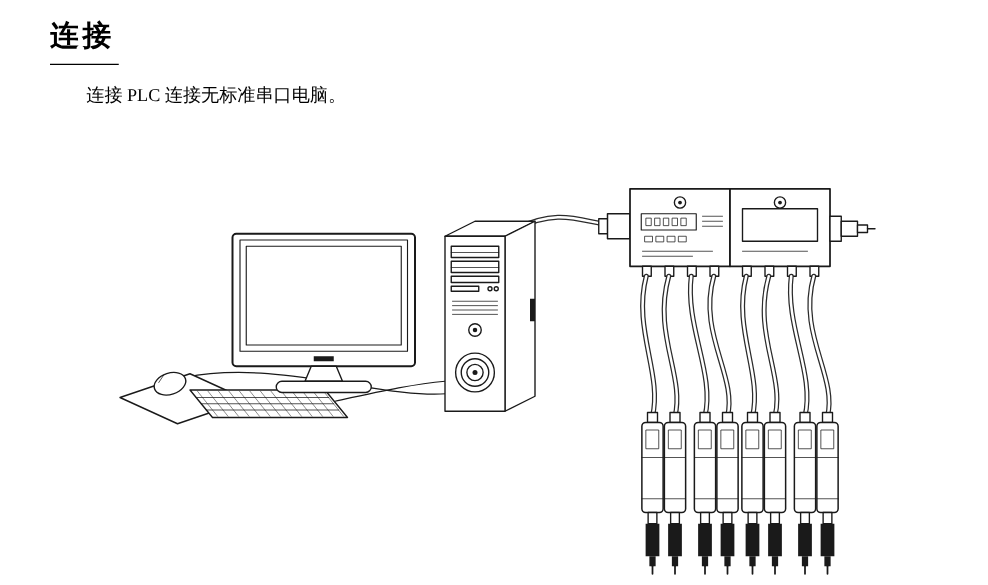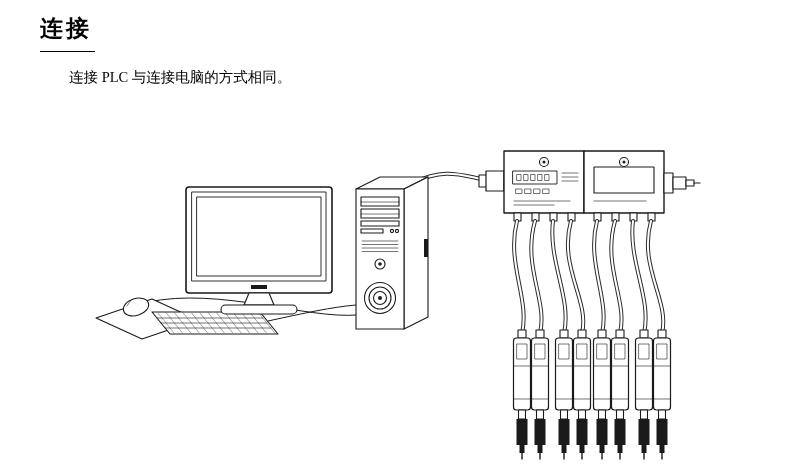--- a/index.html
+++ b/index.html
@@ -27,21 +27,21 @@
   .thin { stroke-width:0.6; }
 </style>
 </head>
 <body>
 
 <div class="page">
 
   <h1 class="heading">连接</h1>
 
   <div class="content">
-    <p>连接 PLC 与连接电脑的方式相同。</p>
+    <p>连接 PLC 连接无标准串口电脑。</p>
   </div>
 
   <svg class="figure-svg" width="790" height="468" viewBox="0 0 790 468">
     <g class="lineart">
 
       <g>
         <path d="M148,301 C220,286 305,318 357,314" stroke-width="1"></path>
         <path d="M268,320 C305,312 332,306 356,304" stroke-width="1"></path>
       </g>
 

